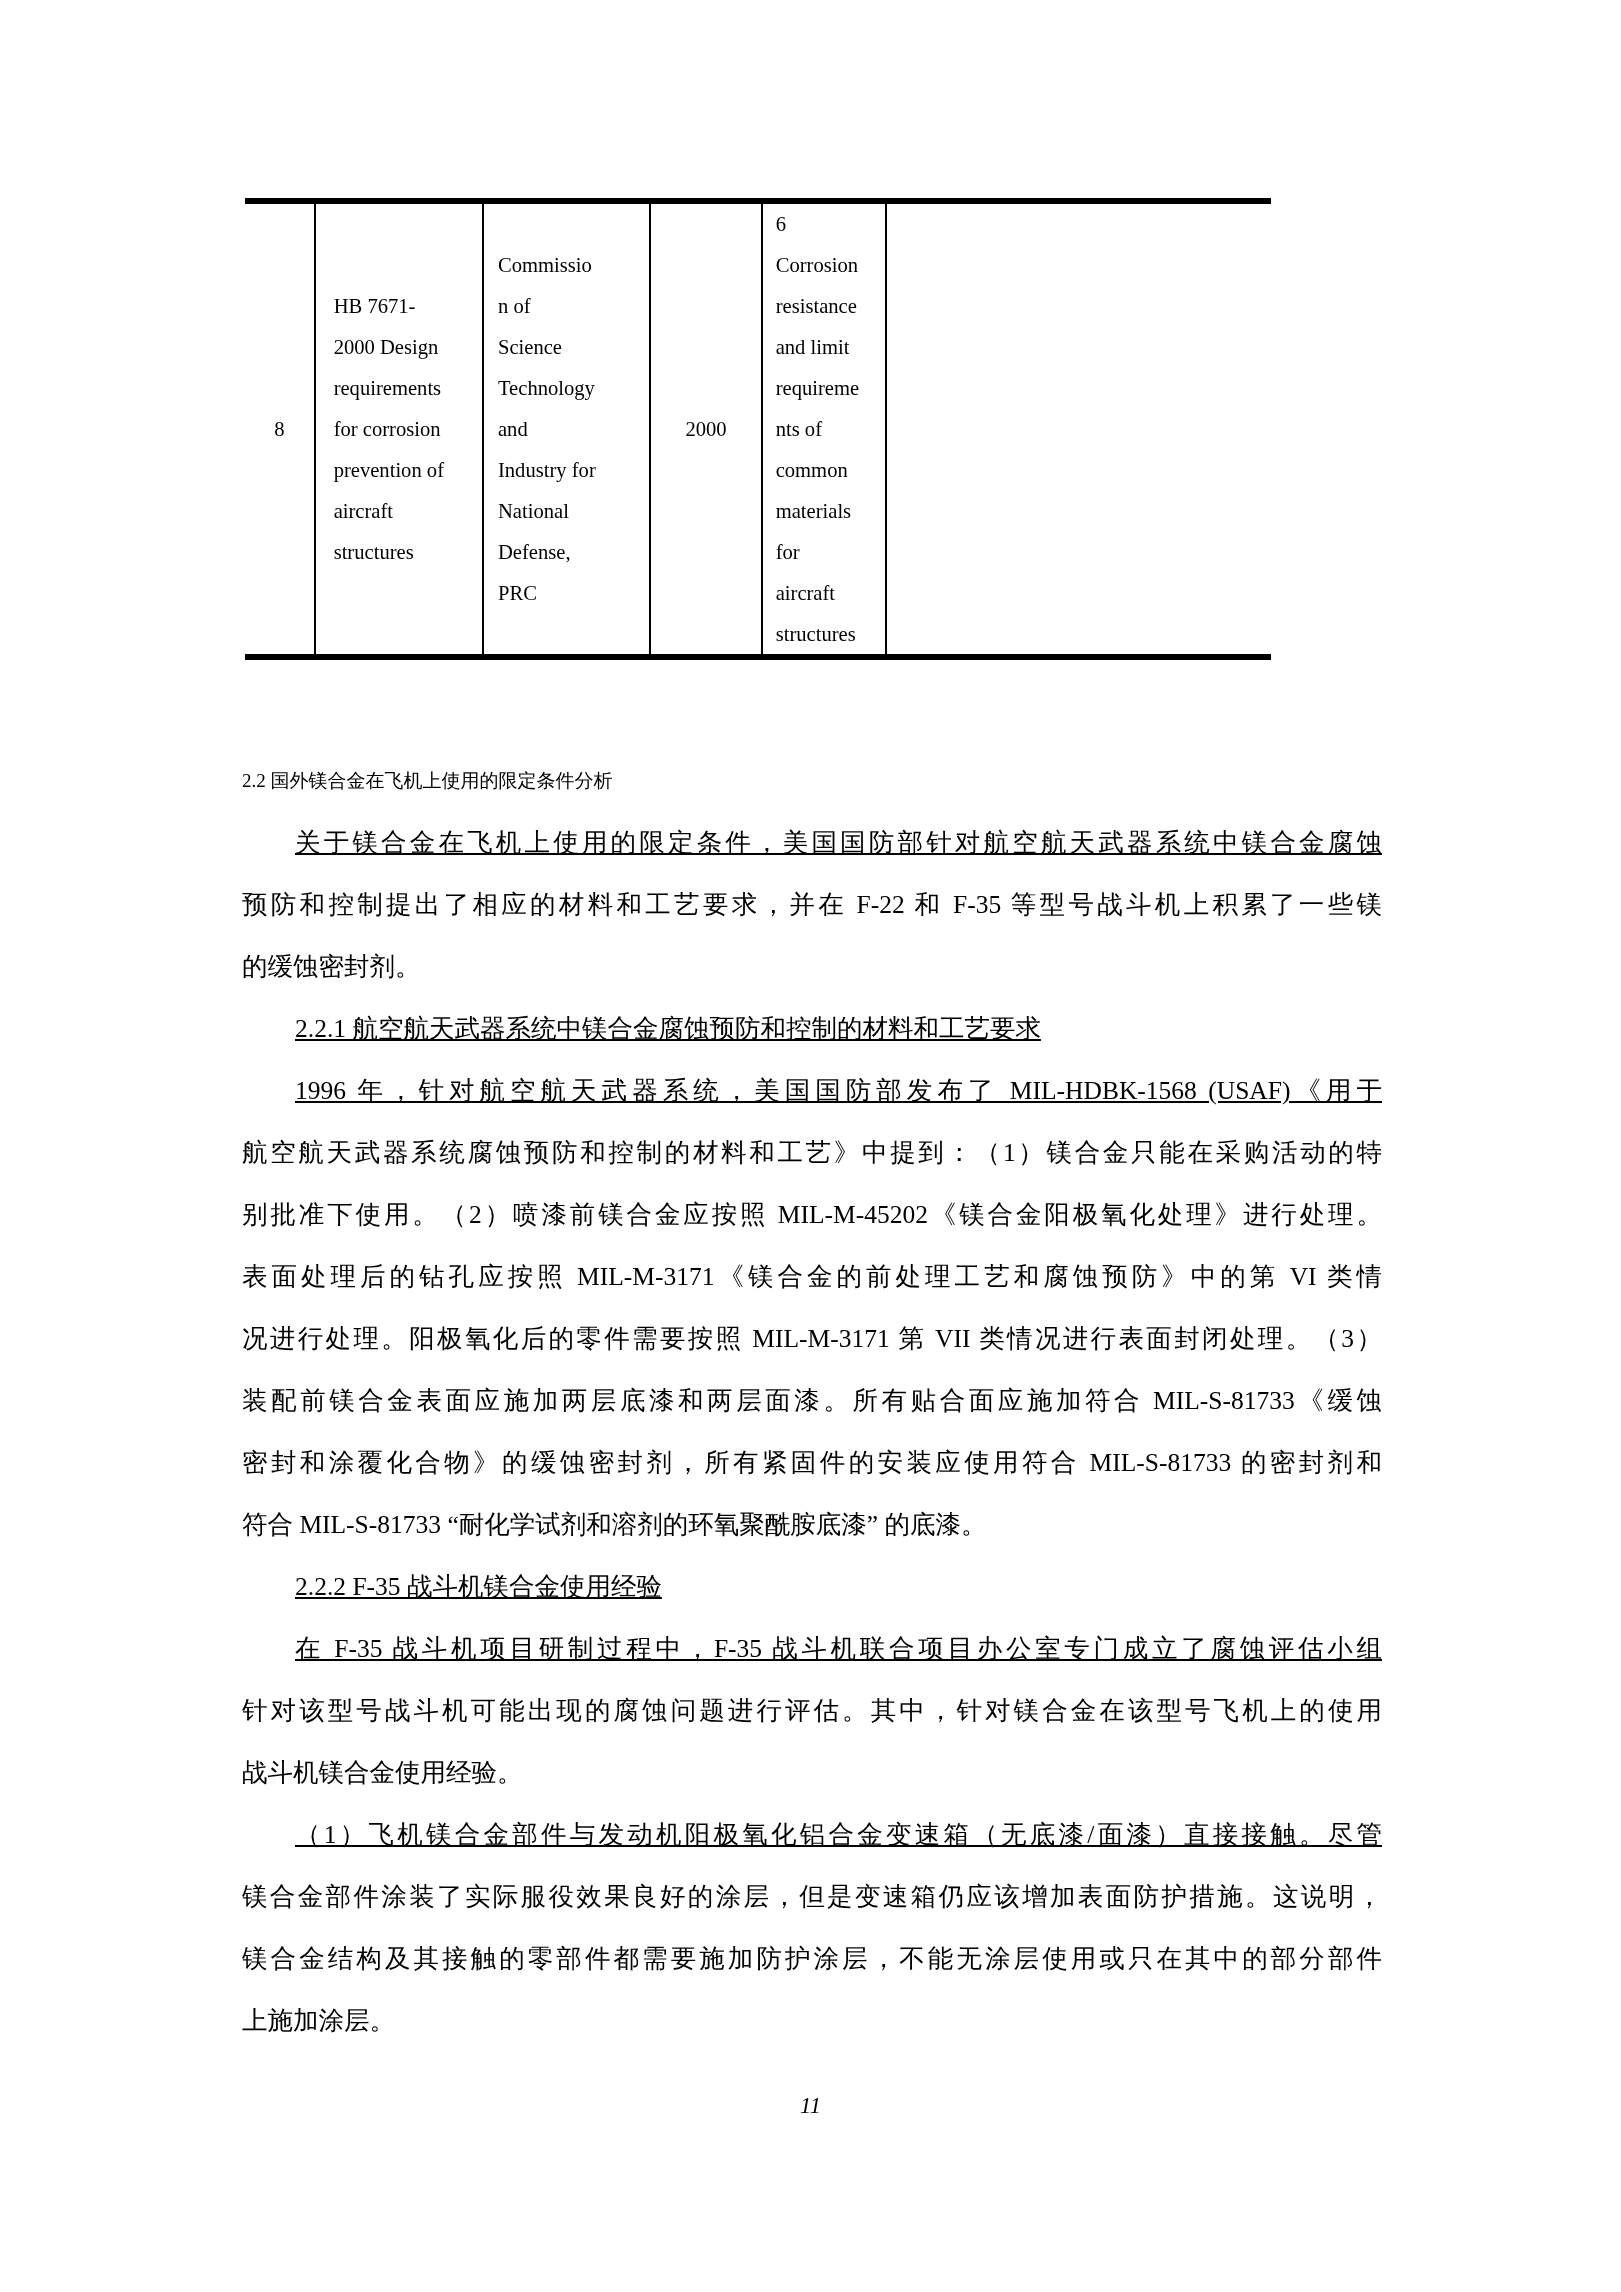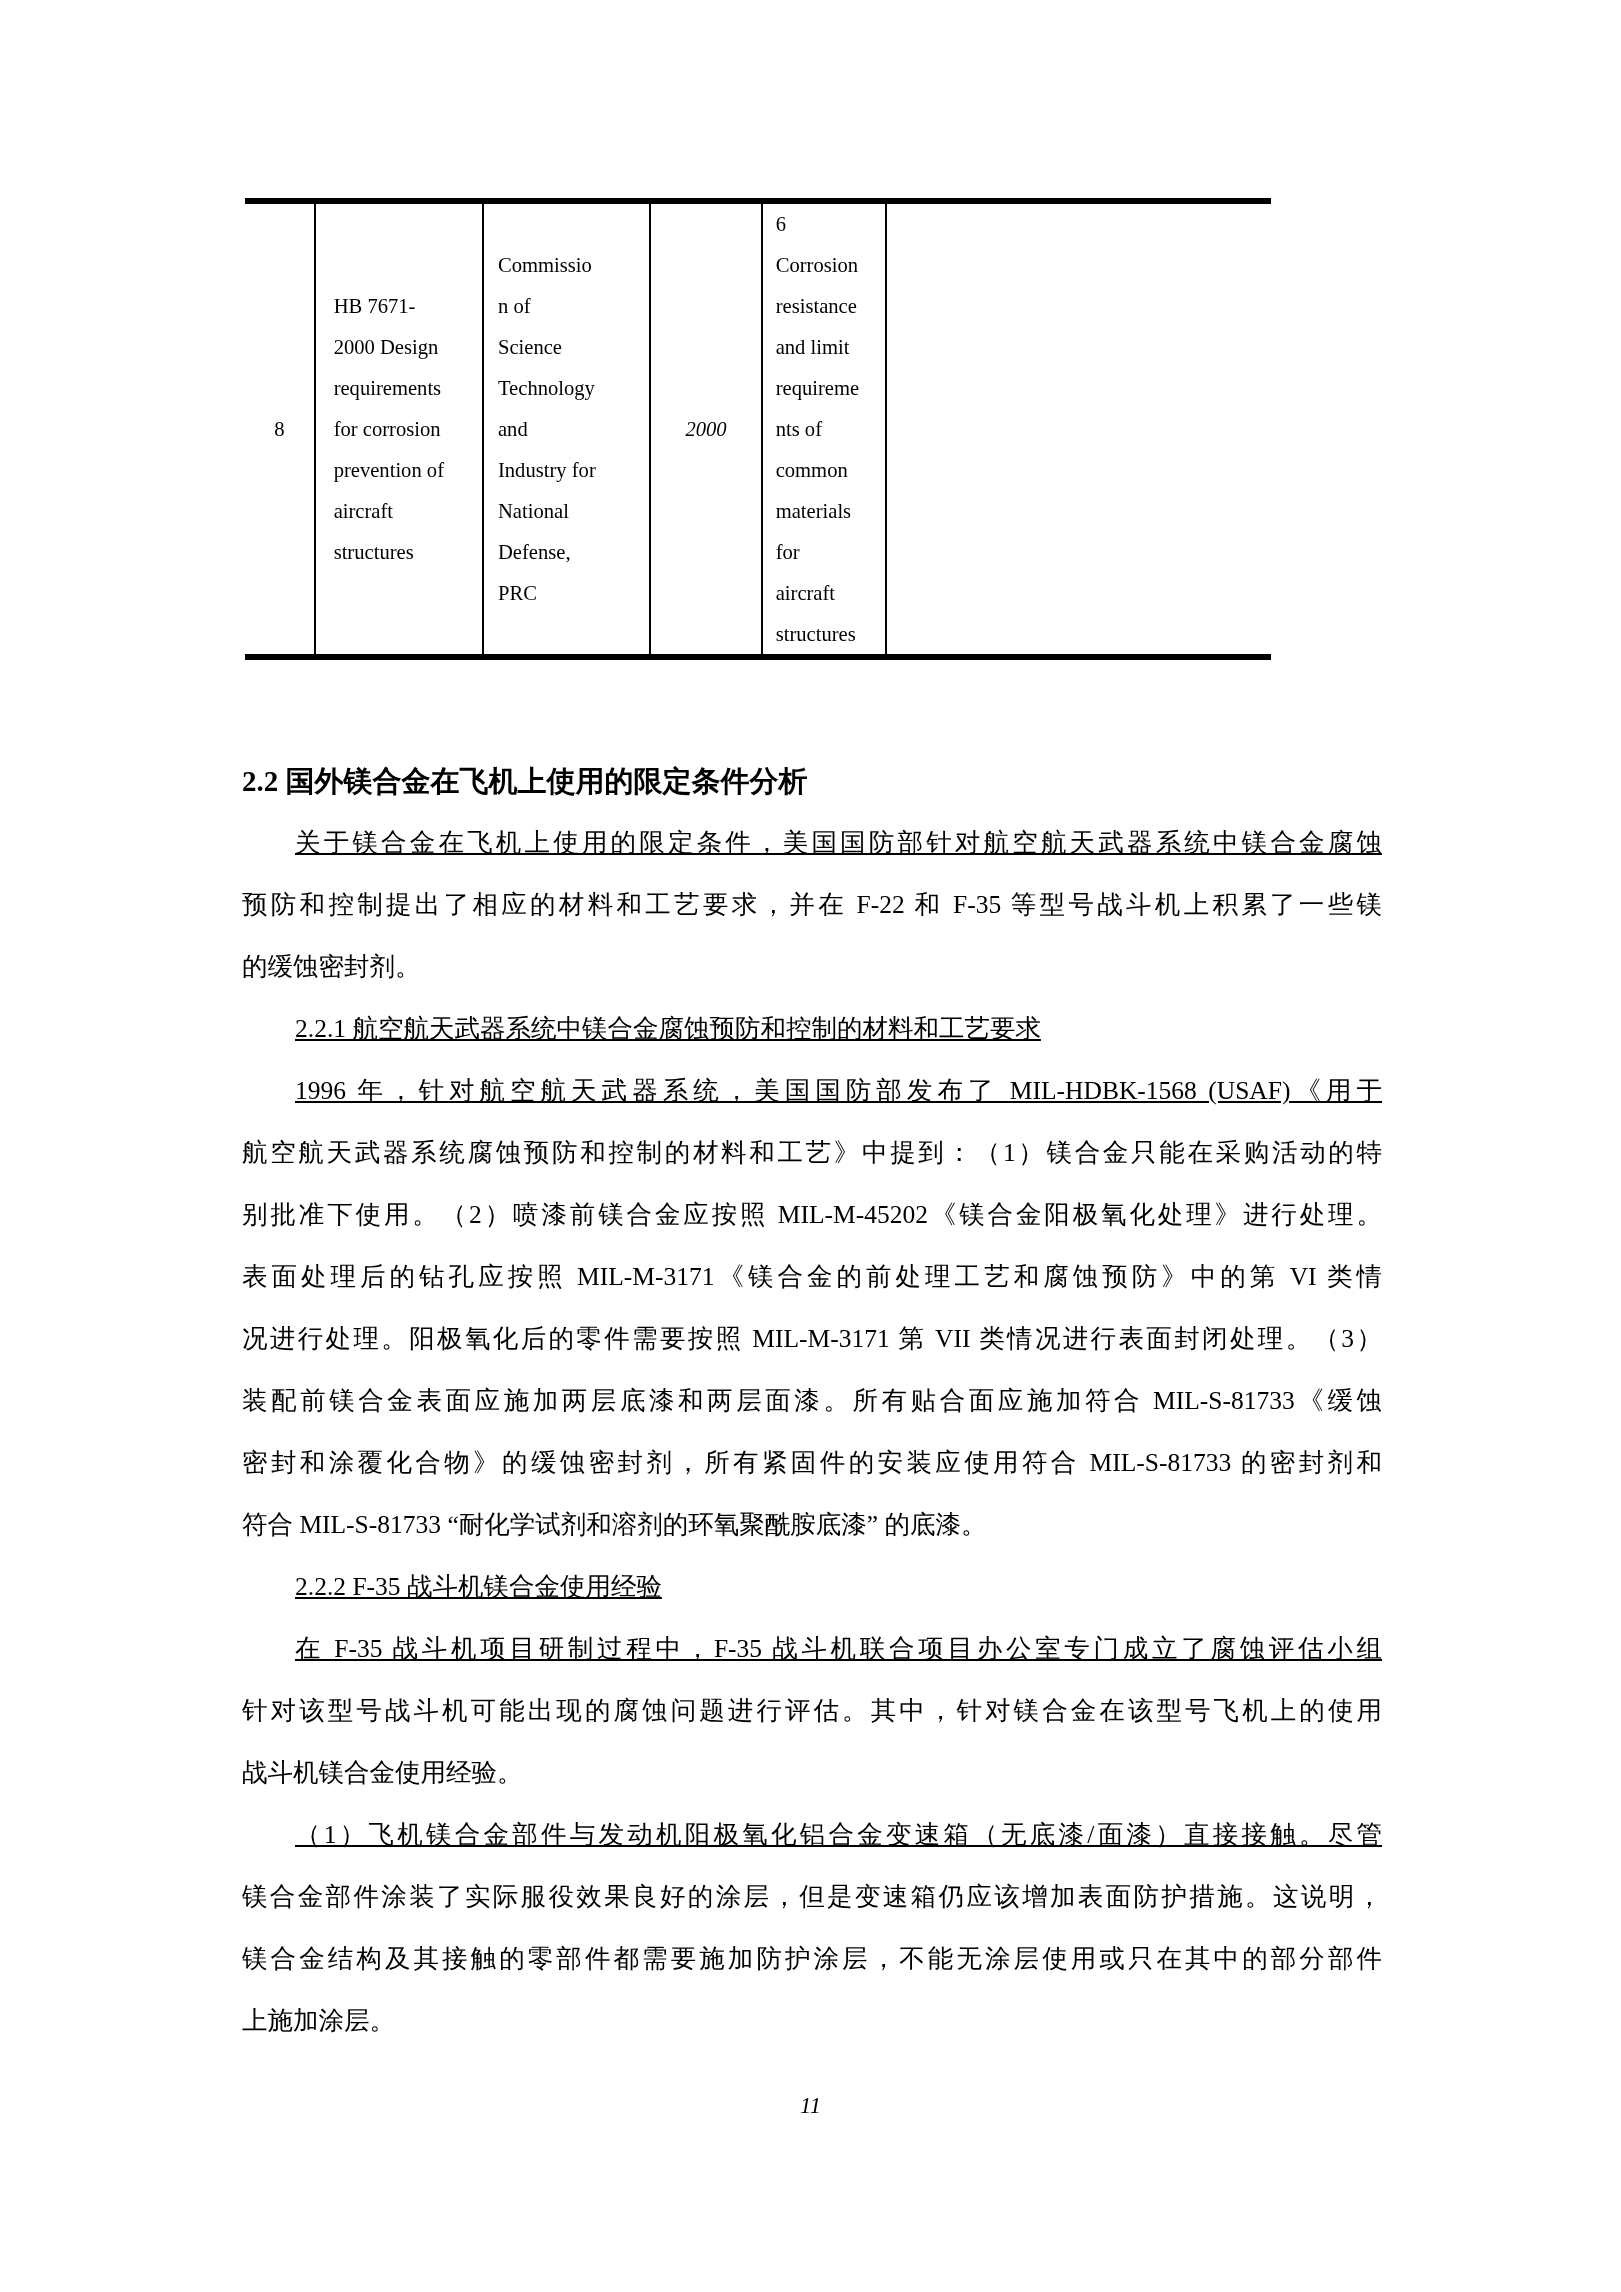--- a/index.html
+++ b/index.html
@@ -36,21 +36,21 @@
     white-space: pre-line;
     display: flex;
     flex-direction: column;
     justify-content: center;
     color: #000;
   }
   .cell + .cell { border-left: 2.9px solid #000; }
   .c1 { width: 71px;  align-items: center; text-align: center; }
   .c2 { width: 172px; padding-left: 17.6px; padding-right: 17px; }
   .c3 { width: 171px; padding-left: 13.7px; padding-right: 3.9px; }
-  .c4 { width: 115px; align-items: center; text-align: center; font-style: italic; }
+  .c4 { width: 115px; align-items: center; text-align: center; }
   .c5 { width: 127px; padding-left: 12.7px; padding-right: 2px; }
   .c6 { width: 397px; }
 
   
   .body-text {
     position: absolute;
     left: 242px;
     top: 750px;
     width: 1140px;
     font-family: "Liberation Serif", "DejaVu Serif", serif;
@@ -61,22 +61,22 @@
     height: 62px;
     line-height: 62px;
   }
   .fill {
     text-align: justify;
     text-align-last: justify;
     text-justify: distribute;
   }
   .indent { text-indent: 53px; text-decoration: underline; }
   .heading {
-    font-weight: bold;
-    font-size: 29px;
+    font-weight: normal;
+    font-size: 19px;
   }
 
   .page-number {
     position: absolute;
     top: 2093px;
     left: 0;
     width: 1621px;
     text-align: center;
     font-family: "Liberation Serif", "DejaVu Serif", serif;
     font-size: 22.5px;

